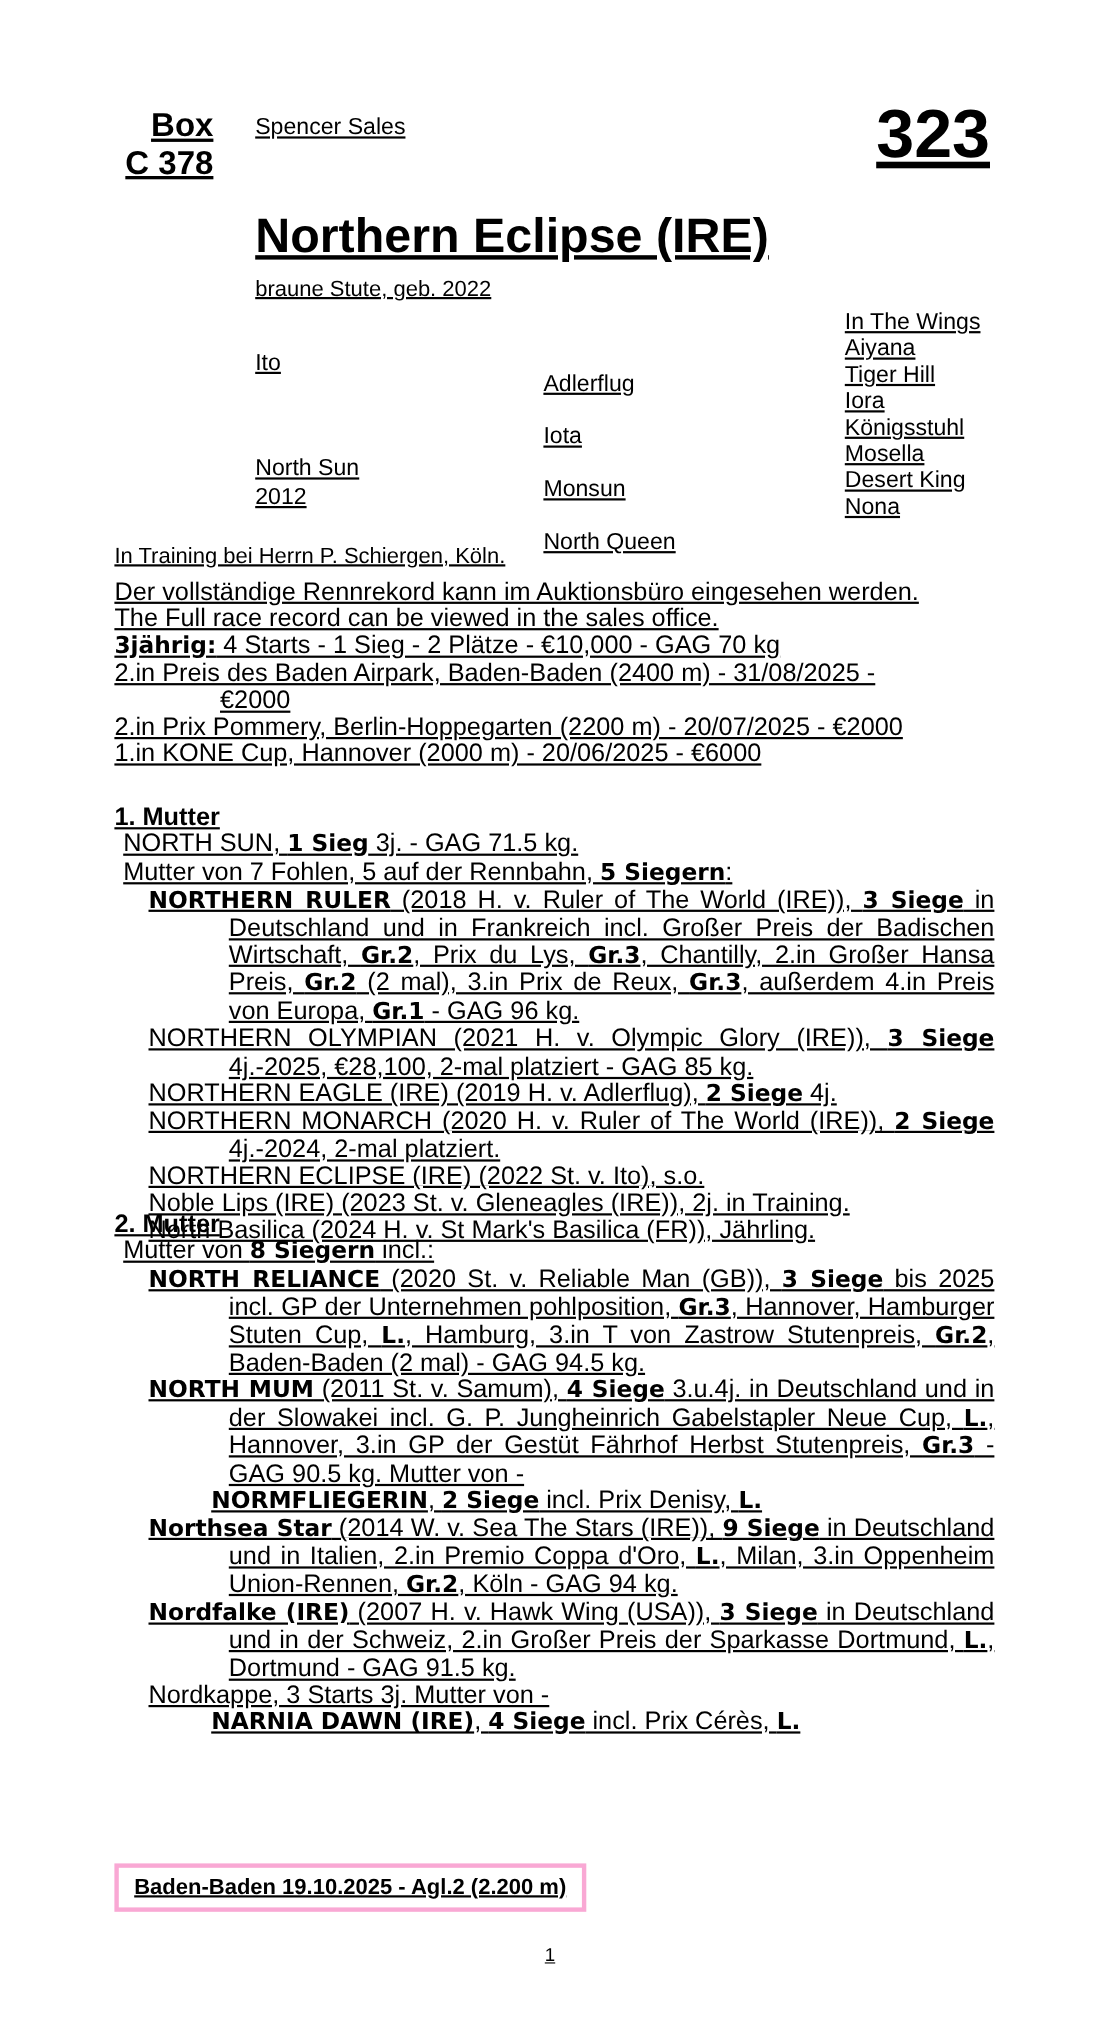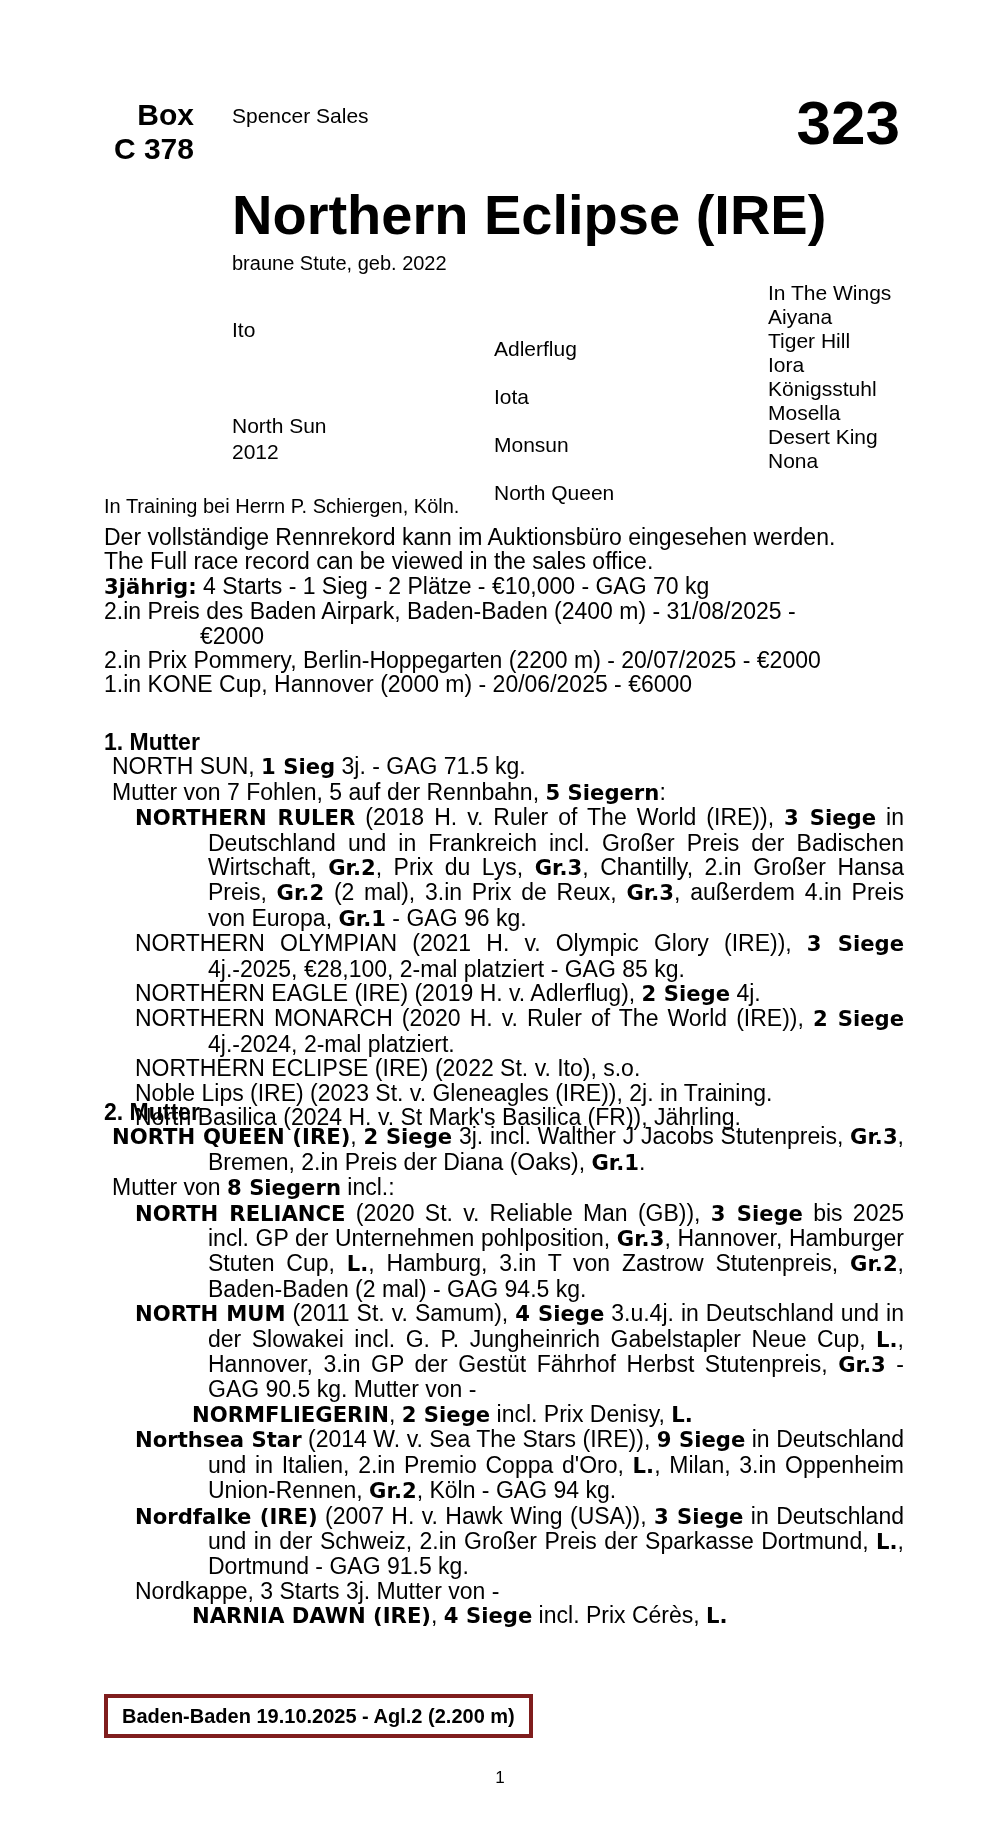--- a/index.html
+++ b/index.html
@@ -1,44 +1,44 @@
 <!DOCTYPE html>
 <html><head>
   <meta charset="utf-8">
   <style>
     html, body { margin: 0; padding: 0; background: #ffffff; }
     body {
       width: 1000px; height: 1834px; position: relative; overflow: hidden;
       font-family: "Liberation Sans", sans-serif; color: #000;
     }
-    .abs { position: absolute; }
+    .abs { position: absolute; text-decoration: underline; }
     .box-label { left: 100px; top: 98px; width: 94px; text-align: right; font-weight: bold; font-size: 30px; line-height: 34px; }
     .seller { left: 232px; top: 104px; font-size: 21px; }
     .lot { right: 100px; top: 90px; font-weight: bold; font-size: 62px; line-height: 66px; }
-    .horse-name { left: 232px; top: 188px; font-weight: bold; font-size: 56px; line-height: 54px; }
+    .horse-name { left: 232px; top: 188px; font-weight: bold; font-size: 44px; line-height: 54px; }
     .horse-desc { left: 232px; top: 252px; font-size: 20px; }
     .ped { font-size: 21px; line-height: 24px; }
     .ped.g1 { left: 232px; }
     .ped.g2 { left: 494px; margin-top: 44px; }
     .ped.g3 { left: 768px; }
     .body-text { left: 104px; width: 800px; font-size: 23px; line-height: 24.4px; }
     .training { left: 104px; top: 495px; font-size: 20px; }
     .record { top: 525px; }
     .record .line { display: block; }
     .record .cont { padding-left: 96px; }
     .sec-title { font-weight: bold; font-size: 23px; }
     .dam-block { width: 800px; font-size: 23px; line-height: 24.4px; }
     .p { display: block; text-align: justify; text-align-last: left; }
     .l0 { padding-left: 8px; }
     .h0 { padding-left: 104px; text-indent: -96px; }
     .h1 { padding-left: 104px; text-indent: -73px; }
     .sub { padding-left: 88px; }
     b { font-family: "DejaVu Sans", sans-serif; font-weight: bold; font-size: 0.92em; }
     .race-box {
-      left: 104px; top: 1694px; border: 4px solid #7f1d1d; padding: 5px 14px;
+      left: 104px; top: 1694px; border: 4px solid #f9a8d4; padding: 5px 14px;
       font-weight: bold; font-size: 20px; line-height: 26px;
     }
     .page-num { left: 0; width: 1000px; text-align: center; top: 1768px; font-size: 17px; }
   </style>
 </head>
 <body>
 
 <div class="abs box-label">
   <div>Box</div>
   <div>C 378</div>
@@ -87,21 +87,20 @@
       <span class="p h1"><span>NORTHERN EAGLE (IRE) (2019 H. v. Adlerflug), </span><b>2 Siege</b><span> 4j.</span></span>
       <span class="p h1"><span>NORTHERN MONARCH (2020 H. v. Ruler of The World (IRE)), </span><b>2 Siege</b><span> 4j.-2024, 2-mal platziert.</span></span>
       <span class="p h1"><span>NORTHERN ECLIPSE (IRE) (2022 St. v. Ito), s.o.</span></span>
       <span class="p h1"><span>Noble Lips (IRE) (2023 St. v. Gleneagles (IRE)), 2j. in Training.</span></span>
       <span class="p h1"><span>North Basilica (2024 H. v. St Mark's Basilica (FR)), Jährling.</span></span>
     </div>
 </div>
 
 <div class="abs body-text dam-block" style="top:1100px">
   <span class="p sec-title">2. Mutter</span>
-  <span class="p h0" id="dam2-intro"><b>NORTH QUEEN (IRE)</b><span>, </span><b>2 Siege</b><span> 3j. incl. Walther J Jacobs Stutenpreis, </span><b>Gr.3</b><span>, Bremen, 2.in Preis der Diana (Oaks), </span><b>Gr.1</b><span>.</span></span>
   <span class="p l0" id="dam2-produce"><span>Mutter von </span><b>8 Siegern</b><span> incl.:</span></span>
   <div id="dam2-offspring">
       <span class="p h1"><b>NORTH RELIANCE</b><span> (2020 St. v. Reliable Man (GB)), </span><b>3 Siege</b><span> bis 2025 incl. GP der Unternehmen pohlposition, </span><b>Gr.3</b><span>, Hannover, Hamburger Stuten Cup, </span><b>L.</b><span>, Hamburg, 3.in T von Zastrow Stutenpreis, </span><b>Gr.2</b><span>, Baden-Baden (2 mal) - GAG 94.5 kg.</span></span>
       <span class="p h1"><b>NORTH MUM</b><span> (2011 St. v. Samum), </span><b>4 Siege</b><span> 3.u.4j. in Deutschland und in der Slowakei incl. G. P. Jungheinrich Gabelstapler Neue Cup, </span><b>L.</b><span>, Hannover, 3.in GP der Gestüt Fährhof Herbst Stutenpreis, </span><b>Gr.3</b><span> - GAG 90.5 kg. Mutter von -</span></span>
       <span class="p sub"><b>NORMFLIEGERIN</b><span>, </span><b>2 Siege</b><span> incl. Prix Denisy, </span><b>L.</b></span>
       <span class="p h1"><b>Northsea Star</b><span> (2014 W. v. Sea The Stars (IRE)), </span><b>9 Siege</b><span> in Deutschland und in Italien, 2.in Premio Coppa d'Oro, </span><b>L.</b><span>, Milan, 3.in Oppenheim Union-Rennen, </span><b>Gr.2</b><span>, Köln - GAG 94 kg.</span></span>
       <span class="p h1"><b>Nordfalke (IRE)</b><span> (2007 H. v. Hawk Wing (USA)), </span><b>3 Siege</b><span> in Deutschland und in der Schweiz, 2.in Großer Preis der Sparkasse Dortmund, </span><b>L.</b><span>, Dortmund - GAG 91.5 kg.</span></span>
       <span class="p h1"><span>Nordkappe, 3 Starts 3j. Mutter von -</span></span>
       <span class="p sub"><b>NARNIA DAWN (IRE)</b><span>, </span><b>4 Siege</b><span> incl. Prix Cérès, </span><b>L.</b></span>
     </div>

